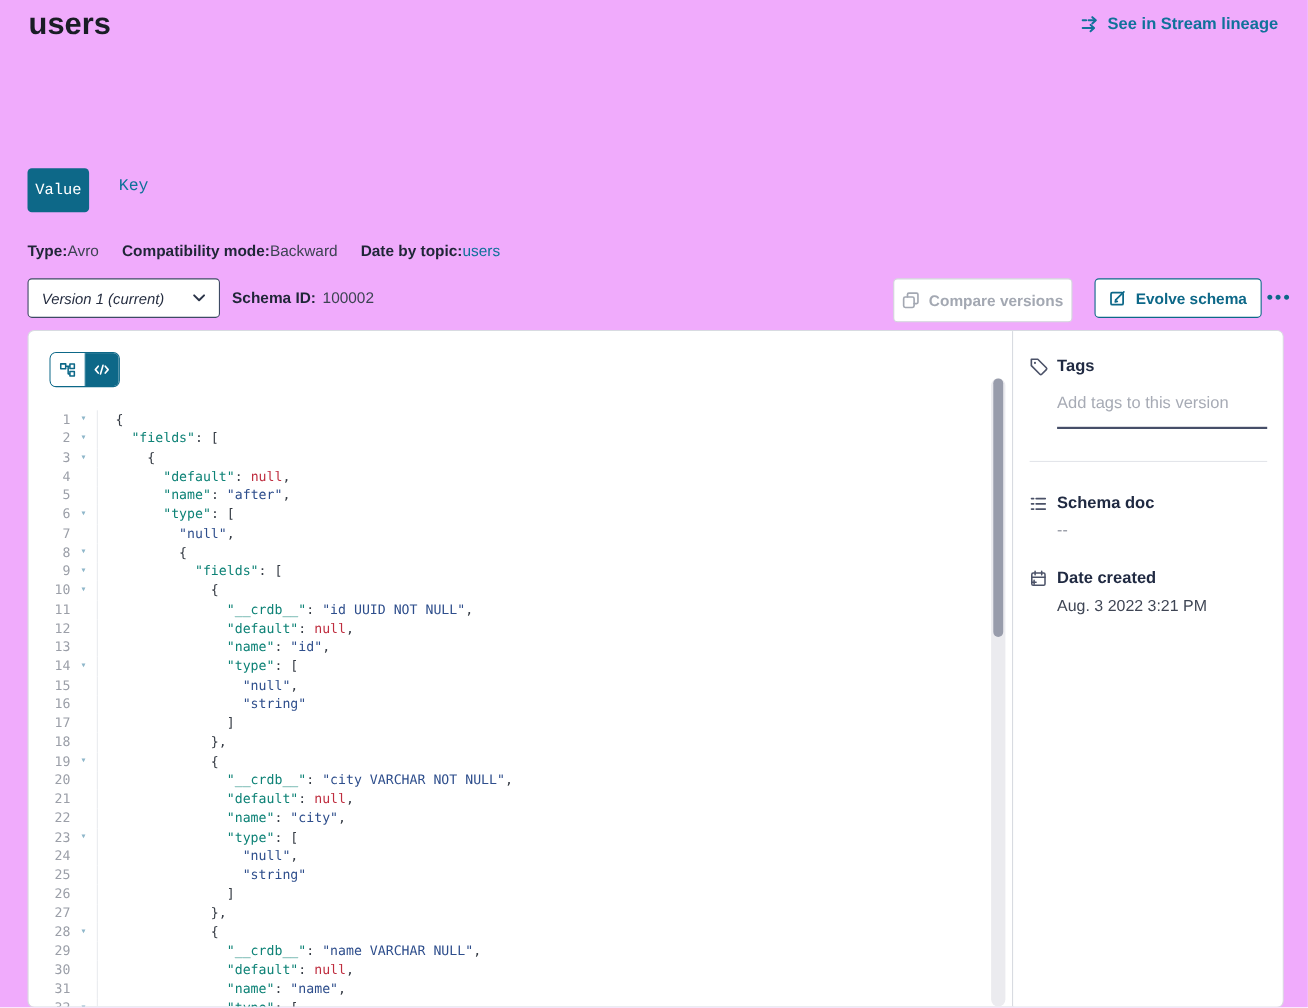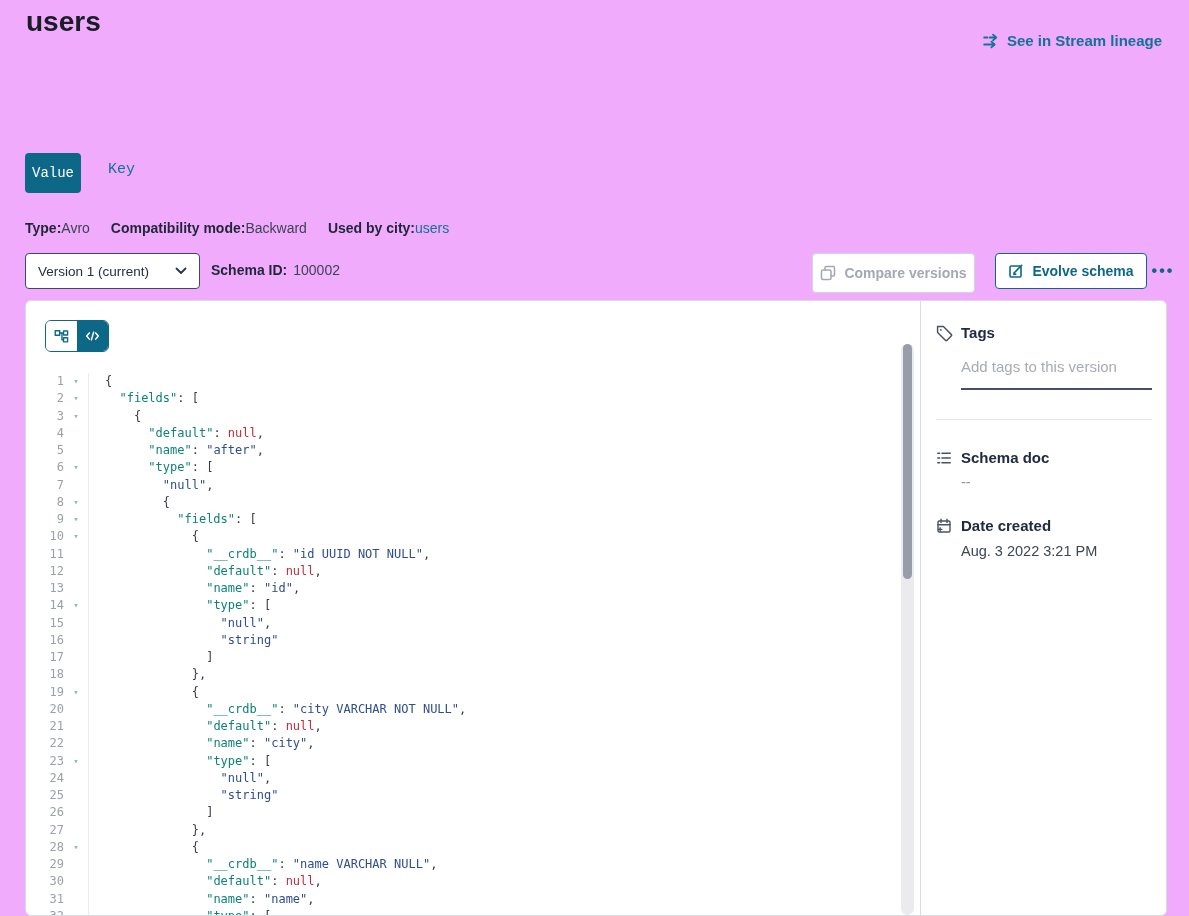--- a/index.html
+++ b/index.html
@@ -1,21 +1,21 @@
 <!DOCTYPE html>
 <html><head>
 <meta charset="utf-8">
 <style>
   html,body{margin:0;padding:0;background:#fff;}
   .page{position:relative;width:1189px;height:916px;overflow:hidden;background:#f0abfc;
         font-family:"Liberation Sans",sans-serif;color:#242b3a;}
 
   
   .title{position:absolute;left:26px;top:6px;margin:0;font-size:28px;font-weight:700;color:#191d25;}
-  .lineage{position:absolute;top:31px;right:21px;display:flex;align-items:center;gap:7px;
+  .lineage{position:absolute;top:12px;right:21px;display:flex;align-items:center;gap:7px;
            color:#10719a;font-size:15px;font-weight:600;cursor:pointer;background:none;border:none;font-family:inherit;}
 
   
   .tabs{position:absolute;left:25px;top:86px;width:1142px;height:36px;}
   .tabs-track{position:absolute;left:0;right:0;bottom:0;height:4px;background:#dcedf5;}
   .tab-row{display:flex;gap:30px;position:relative;height:36px;}
   .tab{position:relative;height:36px;box-sizing:border-box;font-size:15px;font-weight:500;
        color:#10719a;cursor:pointer;}
   .tab.active{color:#1b2334;}
   .tab.active::after{content:"";position:absolute;left:0;right:0;bottom:0;height:4px;background:#085a78;z-index:1;}
@@ -29,21 +29,21 @@
   
   .meta{position:absolute;left:25px;top:220px;display:flex;gap:21px;font-size:14px;}
   .meta-item{display:flex;gap:0;}
   .meta-label{font-weight:700;color:#1f2637;}
   .meta-value{color:#3c4352;}
   .meta-value.link{color:#10719a;cursor:pointer;}
 
   
   .select{position:absolute;left:25px;top:253px;width:175px;height:36px;box-sizing:border-box;
           border:1px solid #3e4a64;border-radius:4px;display:flex;align-items:center;padding:0 12px;
-          font-size:13.5px;color:#262e41;background:#fff;cursor:pointer;}
+          font-size:13.5px;color:#262e41;background:#fff;cursor:pointer;font-style:italic;}
   .select .chev{margin-left:auto;display:flex;}
   .schema-id{position:absolute;left:211px;top:262px;font-size:14px;display:flex;gap:6px;}
   .btn{box-sizing:border-box;border-radius:4px;background:#fff;display:flex;align-items:center;
        justify-content:center;gap:8px;font-size:14px;font-weight:600;font-family:inherit;cursor:pointer;}
   .btn-compare{position:absolute;left:812px;top:253px;width:163px;height:40px;border:1px solid #d2d5db;color:#a3a8b2;cursor:default;}
   .btn-evolve{position:absolute;left:995px;top:253px;width:152px;height:36px;border:1px solid #0d6888;color:#0d6888;}
   .btn-more{position:absolute;left:1142px;top:253px;width:42px;height:36px;border:none;background:none;
             color:#0d6888;font-size:16px;font-weight:700;letter-spacing:2px;display:flex;align-items:center;justify-content:center;cursor:pointer;}
 
   
@@ -105,21 +105,21 @@
   <div class="meta" id="meta">
       <div class="meta-item">
         <span class="meta-label">Type:</span>
         <span class="meta-value">Avro</span>
       </div>
       <div class="meta-item">
         <span class="meta-label">Compatibility mode:</span>
         <span class="meta-value">Backward</span>
       </div>
       <div class="meta-item">
-        <span class="meta-label">Used by city:</span>
+        <span class="meta-label">Date by topic:</span>
         <span class="meta-value link">users</span>
       </div>
     </div>
 
   <div class="select">
     <span>Version 1 (current)</span>
     <span class="chev">
       <svg width="12" height="8" viewBox="0 0 12 8" fill="none" stroke="#2c3549" stroke-width="1.8" stroke-linecap="round" stroke-linejoin="round">
           <path d="M1.5 1.5 L6 6 L10.5 1.5"></path>
         </svg>

